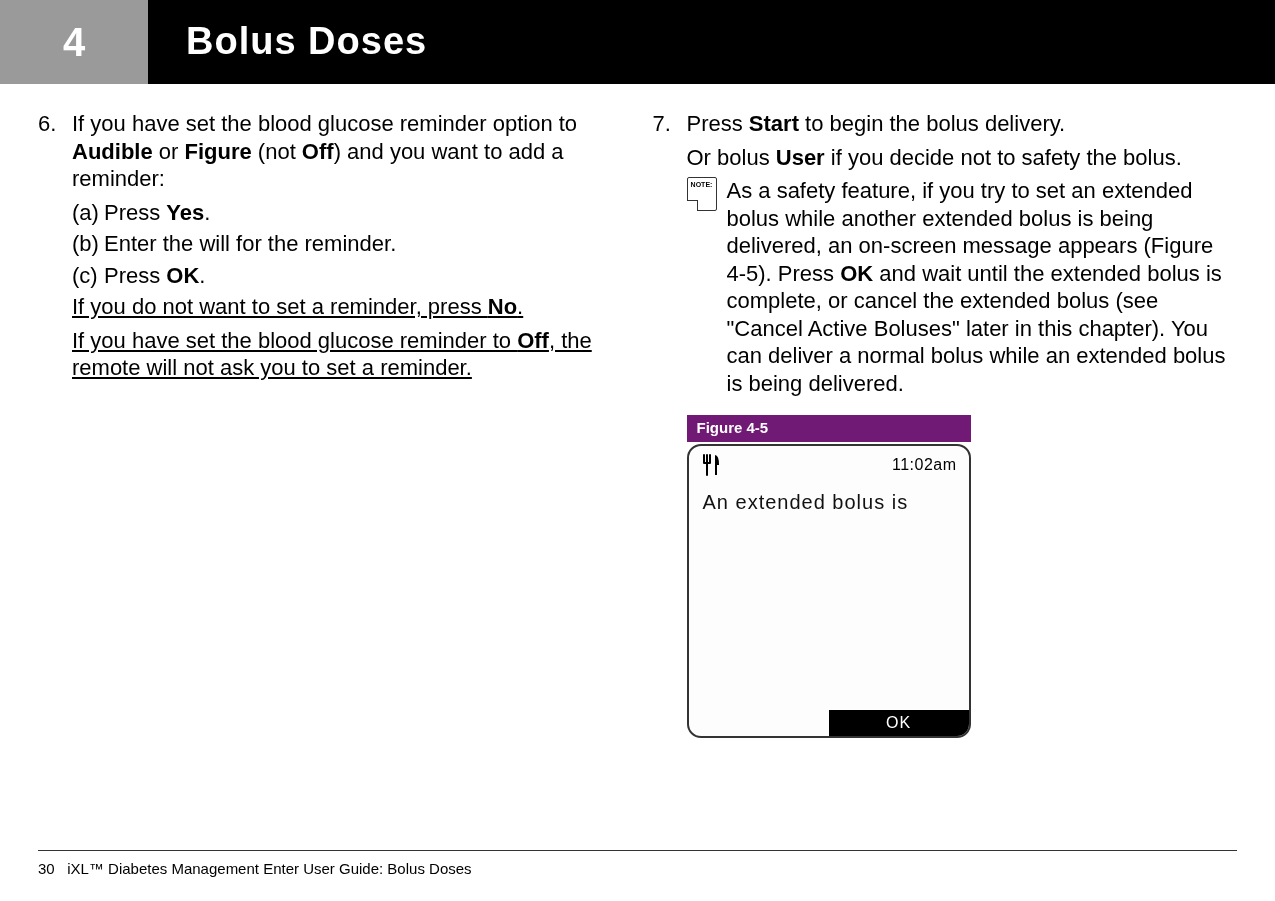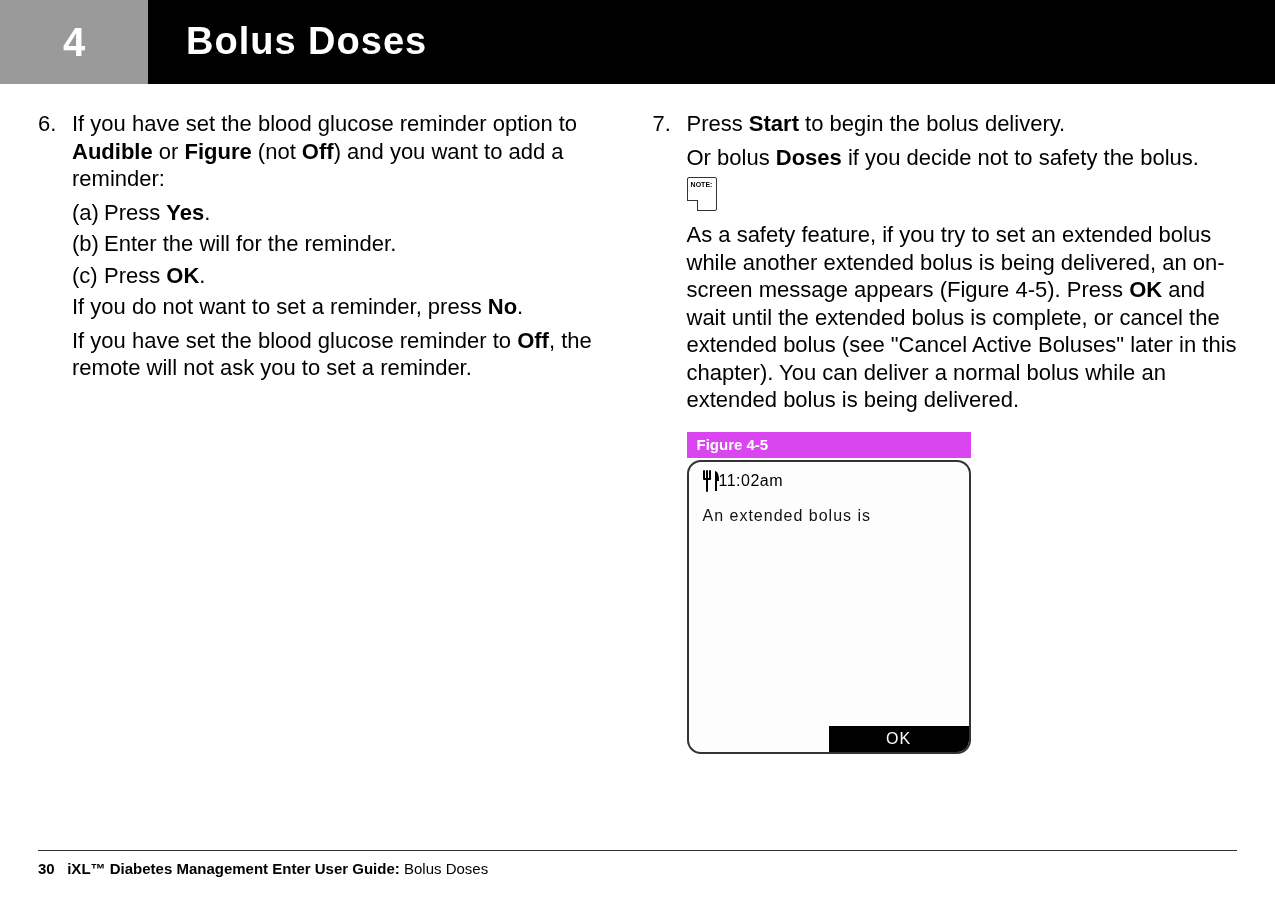--- a/index.html
+++ b/index.html
@@ -79,26 +79,26 @@
   .sub {
     display: flex;
     margin-bottom: 4px;
   }
   .sub-lbl {
     width: 32px;
     flex-shrink: 0;
   }
   .indent {
     margin-left: 0;
+    text-decoration: underline;
   }
   .note-wrap {
     display: flex;
     gap: 10px;
     margin-top: 6px;
-    flex-direction: column;
   }
   .note-icon {
     width: 30px;
     height: 34px;
     flex-shrink: 0;
     border: 1.5px solid #333;
     border-radius: 2px;
     position: relative;
     font-size: 7px;
     font-weight: 700;
@@ -121,51 +121,51 @@
   }
   b { font-weight: 700; }
 
   
   .figure {
     width: 284px;
     margin-top: 18px;
     margin-left: 34px;
   }
   .fig-title {
-    background: #d946ef;
+    background: #701a75;
     color: #fff;
     font-weight: 700;
     font-size: 15px;
     padding: 4px 10px;
     font-family: Arial, sans-serif;
   }
   .device {
     border: 2px solid #333;
     border-radius: 14px;
     height: 290px;
     position: relative;
     background: #fdfdfd;
     overflow: hidden;
     margin-top: 2px;
   }
   .device-top {
     display: flex;
-    justify-content: flex-start;
+    justify-content: space-between;
     align-items: center;
     padding: 8px 12px 2px 12px;
     font-family: Arial, sans-serif;
   }
   .device-time {
     font-size: 16px;
     font-weight: 400;
     letter-spacing: 0.5px;
   }
   .device-msg {
     padding: 12px 14px;
-    font-size: 16px;
+    font-size: 20px;
     font-family: Arial, sans-serif;
     letter-spacing: 1px;
     color: #111;
   }
   .device-ok {
     position: absolute;
     bottom: 0;
     right: 0;
     left: 50%;
     background: #000;
@@ -192,21 +192,21 @@
     bottom: 50px;
     border-top: 1px solid #333;
   }
   .footer {
     position: absolute;
     left: 38px;
     bottom: 22px;
     font-size: 15px;
     font-family: Arial, sans-serif;
   }
-  .footer b { font-weight: 700; }
+  .footer b { font-weight: 400; }
 
   .cond {
     font-family: "Arial Narrow", "Helvetica Neue", Arial, sans-serif;
     font-stretch: condensed;
   }
 </style>
 </head>
 <body>
 
 <div class="header">
@@ -251,21 +251,21 @@
   </div>
 
   <div class="col">
     <div class="step">
       <div class="step-num">7.</div>
       <div class="step-body">
         <p>
           <span>Press </span><b>Start</b><span> to begin the bolus delivery.</span>
         </p>
         <p>
-          <span>Or bolus </span><b>Doses</b><span> if you decide not to safety the bolus.</span>
+          <span>Or bolus </span><b>User</b><span> if you decide not to safety the bolus.</span>
         </p>
         <div class="note-wrap">
           <div class="note-icon">NOTE:</div>
           <div>
             <span>As a safety feature, if you try to set an extended bolus while another extended bolus is being delivered, an on-screen message appears (Figure 4-5). Press </span><b>OK</b><span> and wait until the extended bolus is complete, or cancel the extended bolus (see "Cancel Active Boluses" later in this chapter). You can deliver a normal bolus while an extended bolus is being delivered.</span>
           </div>
         </div>
       </div>
     </div>
 

